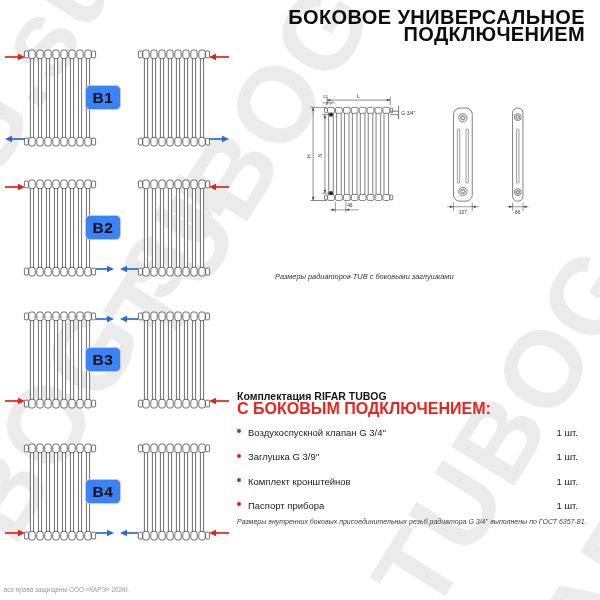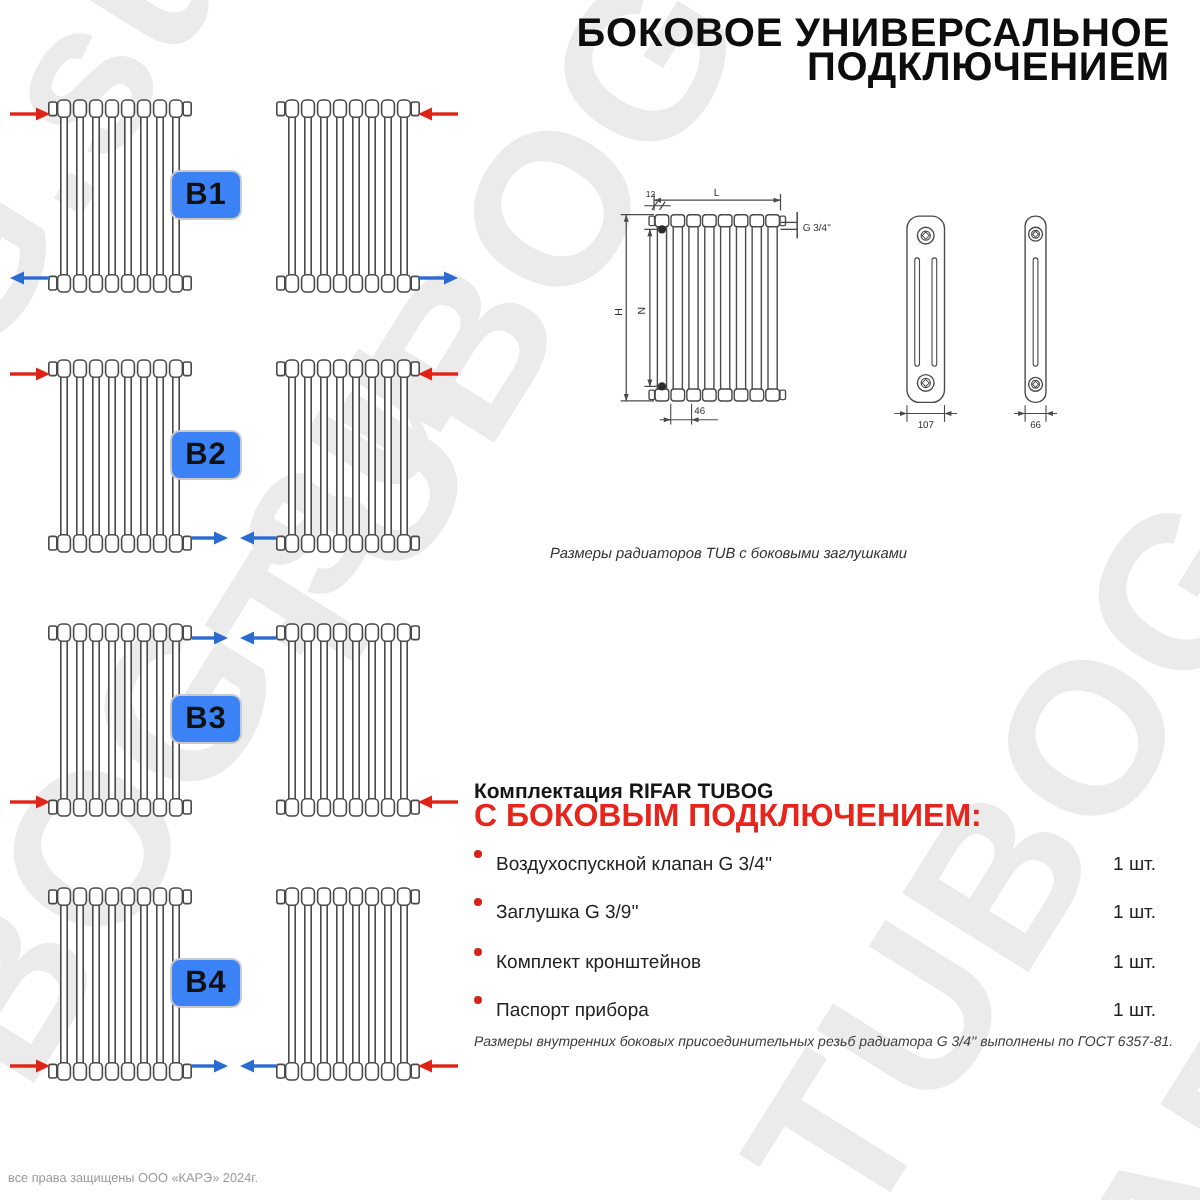--- a/index.html
+++ b/index.html
@@ -20,21 +20,21 @@
         font-weight:bold;font-size:15.5px;letter-spacing:0.5px;color:#111;z-index:2;}
   
   .tech-drawing{position:absolute;left:250px;top:90px;z-index:1;}
   .tech-drawing text{font-family:"Liberation Sans",sans-serif;fill:#333;}
   .drawing-caption{position:absolute;left:275px;top:272px;font-style:italic;font-size:7.4px;color:#333;z-index:1;}
   
   .equipment{position:absolute;left:237px;top:362px;width:341px;z-index:1;}
   .equip-h1{font-weight:bold;font-size:10.5px;line-height:12px;color:#151515;margin-top:28px;}
   .equip-h2{font-weight:bold;font-size:16px;line-height:13px;}
   .equip-items{margin-top:5px;}
-  .equip-item{display:flex;align-items:flex-start;font-size:9.5px;line-height:12.4px;color:#222;margin-top:12px;}
+  .equip-item{display:flex;align-items:center;font-size:9.5px;line-height:12.4px;color:#222;margin-top:12px;}
   .dot{width:4px;height:4px;border-radius:50%;background:#d42419;margin-right:7px;flex:0 0 auto;
        position:relative;top:-2px;}
   .equip-label{flex:1;}
   .equip-qty{text-align:right;}
   .equip-note{margin-top:5px;font-style:italic;font-size:7px;color:#3d3d3d;white-space:nowrap;}
   
   .description{position:absolute;left:237px;top:468px;width:341px;font-size:9.4px;
                line-height:13.2px;color:#222;z-index:1;}
   .description p{margin:0;text-align:justify;}
   .description p.bold{font-weight:bold;text-align:left;white-space:nowrap;margin-top:0;}

